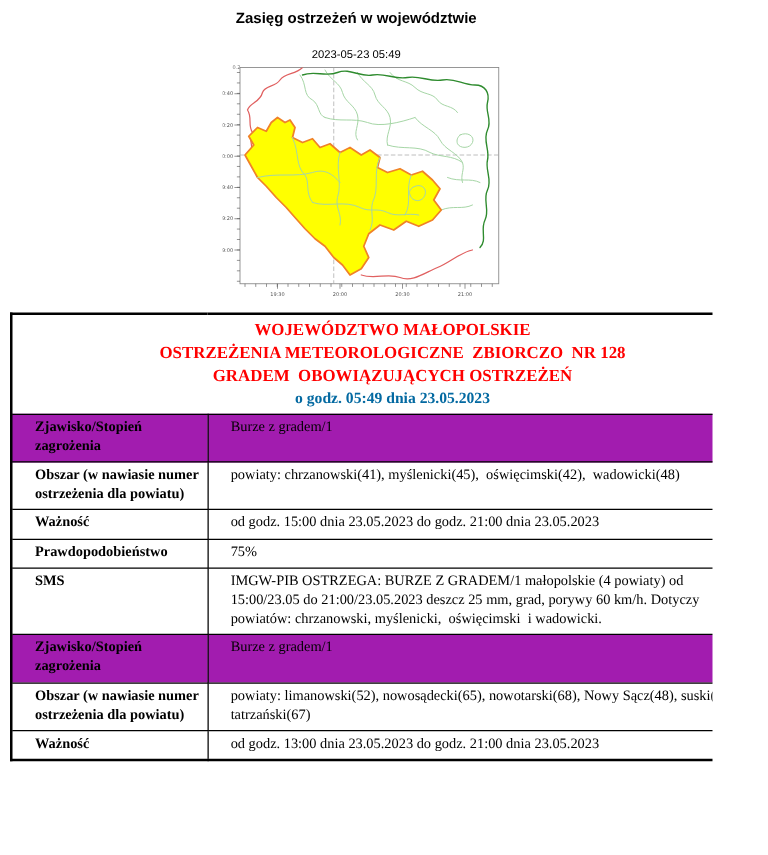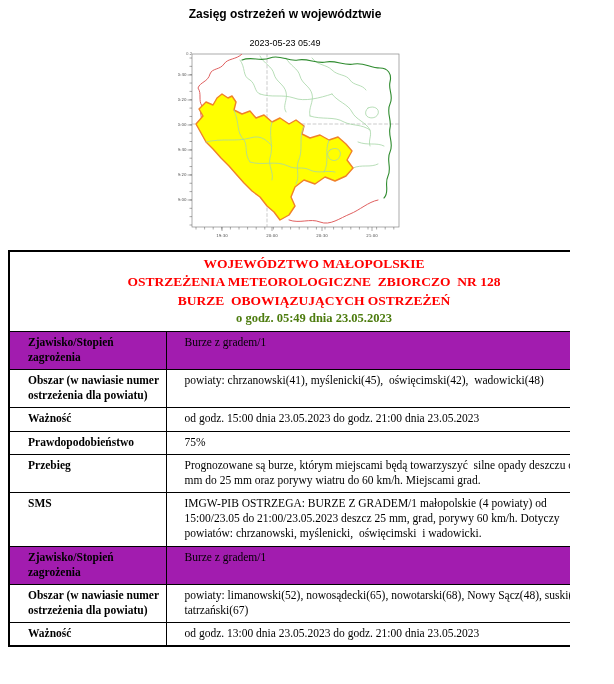--- a/index.html
+++ b/index.html
@@ -161,45 +161,41 @@
   <table class="warn-table">
     <colgroup>
         <col class="c-label">
         <col class="c-value">
       </colgroup>
     <tbody id="warn-tbody">
       <tr>
         <td class="header-cell" colspan="2">
           <div class="hdr-line" style="color: rgb(255, 0, 0);">WOJEWÓDZTWO MAŁOPOLSKIE</div>
           <div class="hdr-line" style="color: rgb(255, 0, 0);">OSTRZEŻENIA METEOROLOGICZNE  ZBIORCZO  NR 128</div>
-          <div class="hdr-line" style="color: rgb(255, 0, 0);">BURZE  OBOWIĄZUJĄCYCH OSTRZEŻEŃ</div>
-          <div class="hdr-line small" style="color: #4d7c0f;">o godz. 05:49 dnia 23.05.2023</div>
+          <div class="hdr-line" style="color: rgb(255, 0, 0);">GRADEM  OBOWIĄZUJĄCYCH OSTRZEŻEŃ</div>
+          <div class="hdr-line small" style="color: #0369a1;">o godz. 05:49 dnia 23.05.2023</div>
         </td>
       </tr>
     <tr class="hl">
           <td class="label-cell">Zjawisko/Stopień zagrożenia</td>
           <td class="value-cell">Burze z gradem/1</td>
         </tr>
         <tr>
           <td class="label-cell">Obszar (w nawiasie numer ostrzeżenia dla powiatu)</td>
           <td class="value-cell">powiaty: chrzanowski(41), myślenicki(45),  oświęcimski(42),  wadowicki(48)</td>
         </tr>
         <tr>
           <td class="label-cell">Ważność</td>
           <td class="value-cell">od godz. 15:00 dnia 23.05.2023 do godz. 21:00 dnia 23.05.2023</td>
         </tr>
         <tr>
           <td class="label-cell">Prawdopodobieństwo</td>
           <td class="value-cell">75%</td>
         </tr>
         <tr>
-          <td class="label-cell">Przebieg</td>
-          <td class="value-cell">Prognozowane są burze, którym miejscami będą towarzyszyć  silne opady deszczu od 15 mm do 25 mm oraz porywy wiatru do 60 km/h. Miejscami grad.</td>
-        </tr>
-        <tr>
           <td class="label-cell">SMS</td>
           <td class="value-cell">IMGW-PIB OSTRZEGA: BURZE Z GRADEM/1 małopolskie (4 powiaty) od 15:00/23.05 do 21:00/23.05.2023 deszcz 25 mm, grad, porywy 60 km/h. Dotyczy powiatów: chrzanowski, myślenicki,  oświęcimski  i wadowicki.</td>
         </tr>
         <tr class="hl">
           <td class="label-cell">Zjawisko/Stopień zagrożenia</td>
           <td class="value-cell">Burze z gradem/1</td>
         </tr>
         <tr>
           <td class="label-cell">Obszar (w nawiasie numer ostrzeżenia dla powiatu)</td>
           <td class="value-cell">powiaty: limanowski(52), nowosądecki(65), nowotarski(68), Nowy Sącz(48), suski(59), tatrzański(67)</td>

